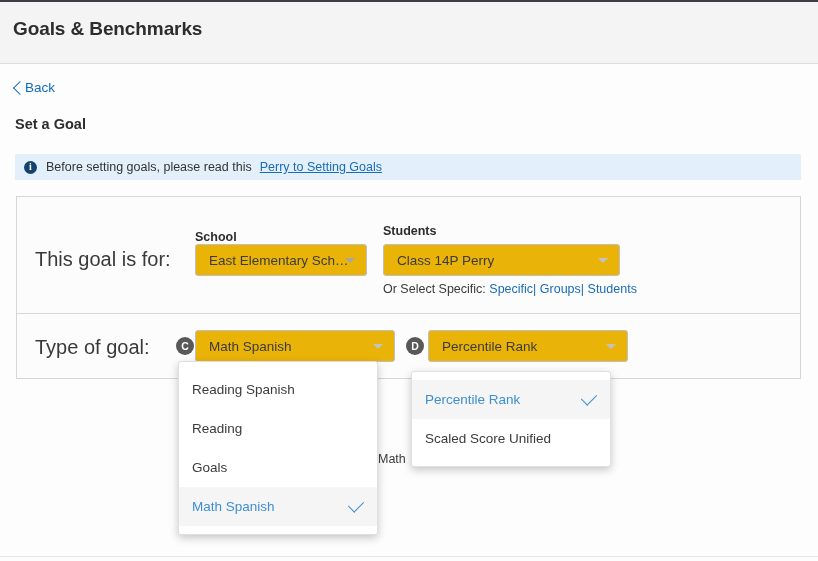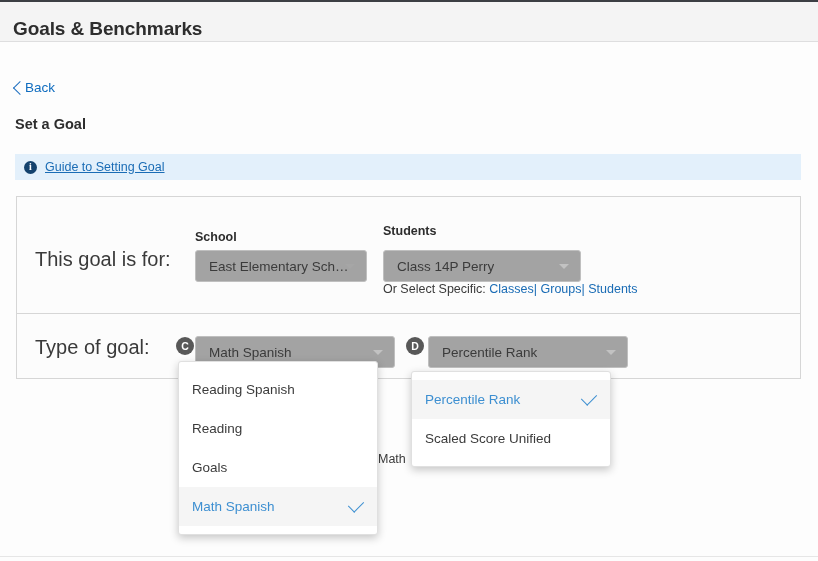--- a/index.html
+++ b/index.html
@@ -21,21 +21,21 @@
     top: 0; left: 0;
     width: 818px;
     height: 2px;
     background: #3c3f44;
   }
   
   .page-header {
     position: absolute;
     top: 2px; left: 0;
     width: 818px;
-    height: 40px;
+    height: 62px;
     background: #f4f4f4;
     border-bottom: 1px solid #dededf;
     box-sizing: border-box;
   }
   .page-header .title {
     position: absolute;
     left: 13px;
     top: 16px;
     font-size: 19px;
     font-weight: bold;
@@ -147,47 +147,46 @@
     font-size: 12.5px;
     font-weight: bold;
     color: #2d2d2d;
   }
   
   .select {
     position: absolute;
     box-sizing: border-box;
     border: 1px solid #bfbfbf;
     border-radius: 3px;
-    background: #a3a3a3;
+    background: #eab308;
     height: 32px;
     display: flex;
     align-items: center;
     cursor: pointer;
-    margin-top: 6px;
   }
   .select .sel-text {
     font-size: 13.5px;
     color: #3b3b3b;
     padding-left: 13px;
     white-space: nowrap;
     overflow: hidden;
   }
   .caret {
     position: absolute;
     right: 11px;
     top: 50%;
     margin-top: -2px;
     width: 0; height: 0;
     border-left: 5px solid transparent;
     border-right: 5px solid transparent;
     border-top: 5px solid #a6a6a6;
   }
   .caret.light { border-top-color: #c2c2c2; }
   .school-box { left: 178px; top: 47px; width: 172px; }
-  .students-box { left: 366px; top: 47px; width: 198px; text-align: center; }
+  .students-box { left: 366px; top: 47px; width: 237px; text-align: center; }
 
   .or-select {
     position: absolute;
     left: 366px;
     top: 85px;
     font-size: 12.5px;
     color: #3a3a3a;
     white-space: nowrap;
   }
   .or-select a {
@@ -295,21 +294,22 @@
 
 <div class="back-link">
   <span class="back-chev"></span>
   <span>Back</span>
 </div>
 
 <div class="sub-heading">Set a Goal</div>
 
 <div class="info-banner">
   <span class="info-icon">i</span>
-  <span class="info-link">Guide to Setting Goal</span>
+  <span class="info-text">Before setting goals, please read this</span>
+  <span class="info-link">Perry to Setting Goals</span>
 </div>
 
 <div class="learn-more">Math</div>
 
 <div class="form-panel">
 
   <div class="row row-goal-for">
     <div class="row-label">This goal is for:</div>
 
     <div class="field-label" style="left:178px; top:33px;">School</div>
@@ -319,21 +319,21 @@
     </div>
 
     <div class="field-label" style="left:366px; top:27px;">Students</div>
     <div class="select students-box">
       <span class="sel-text">Class 14P Perry</span>
       <span class="caret light"></span>
     </div>
 
     <div class="or-select">
       <span>Or Select Specific:</span>
-      <a>Classes</a><span class="sep">|</span>
+      <a>Specific</a><span class="sep">|</span>
       <a>Groups</a><span class="sep">|</span>
       <a>Students</a>
     </div>
   </div>
 
   <div class="row row-goal-type">
     <div class="row-label">Type of goal:</div>
 
     <div class="badge badge-c">C</div>
     <div class="select goal-type-box">

